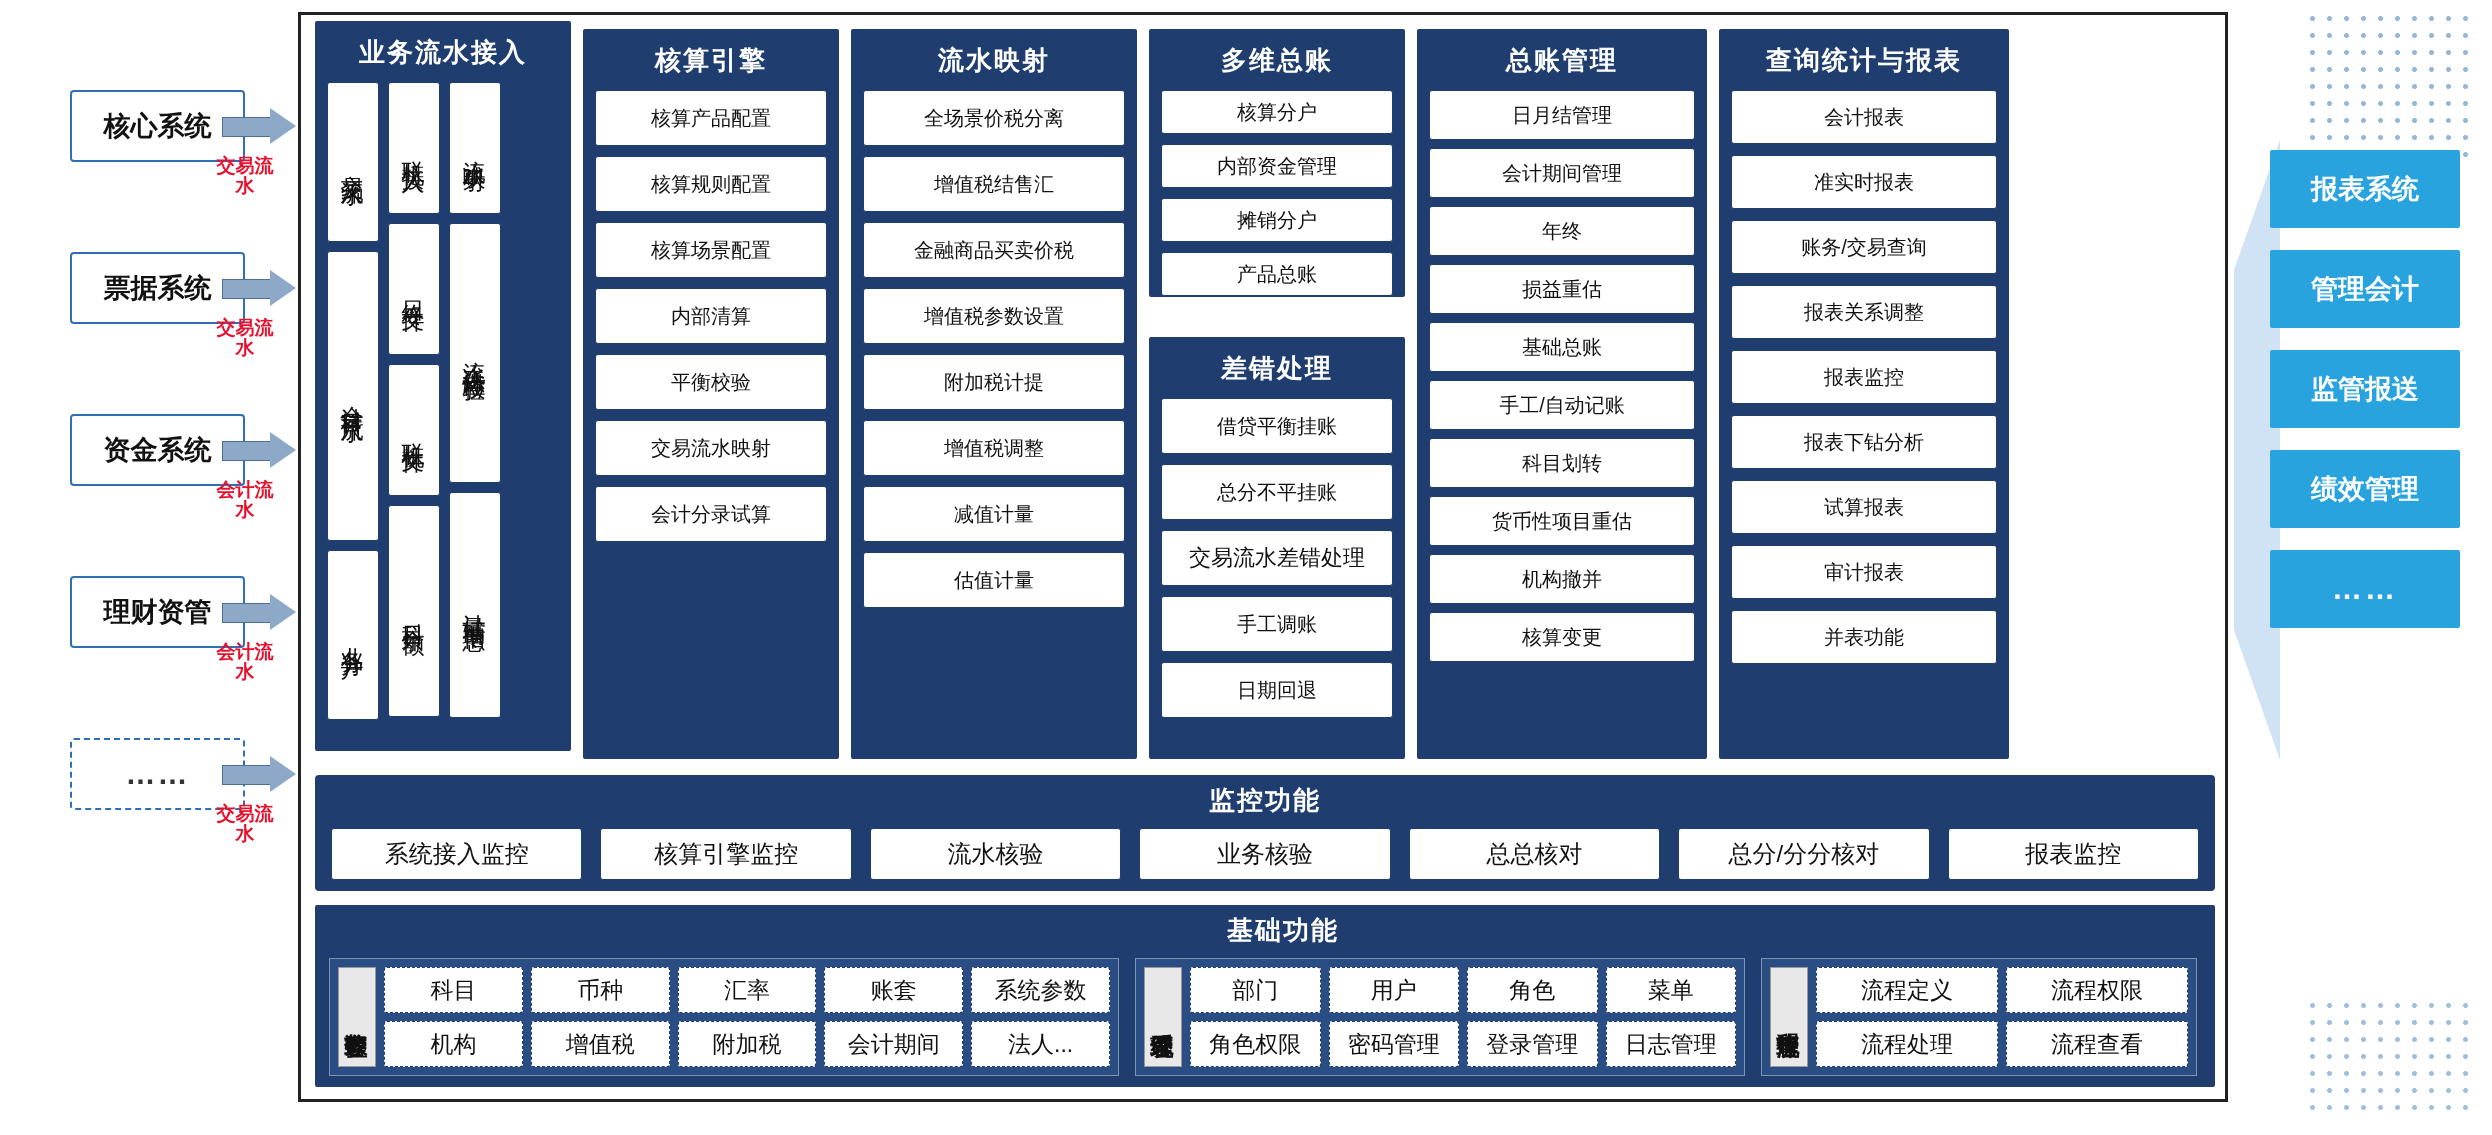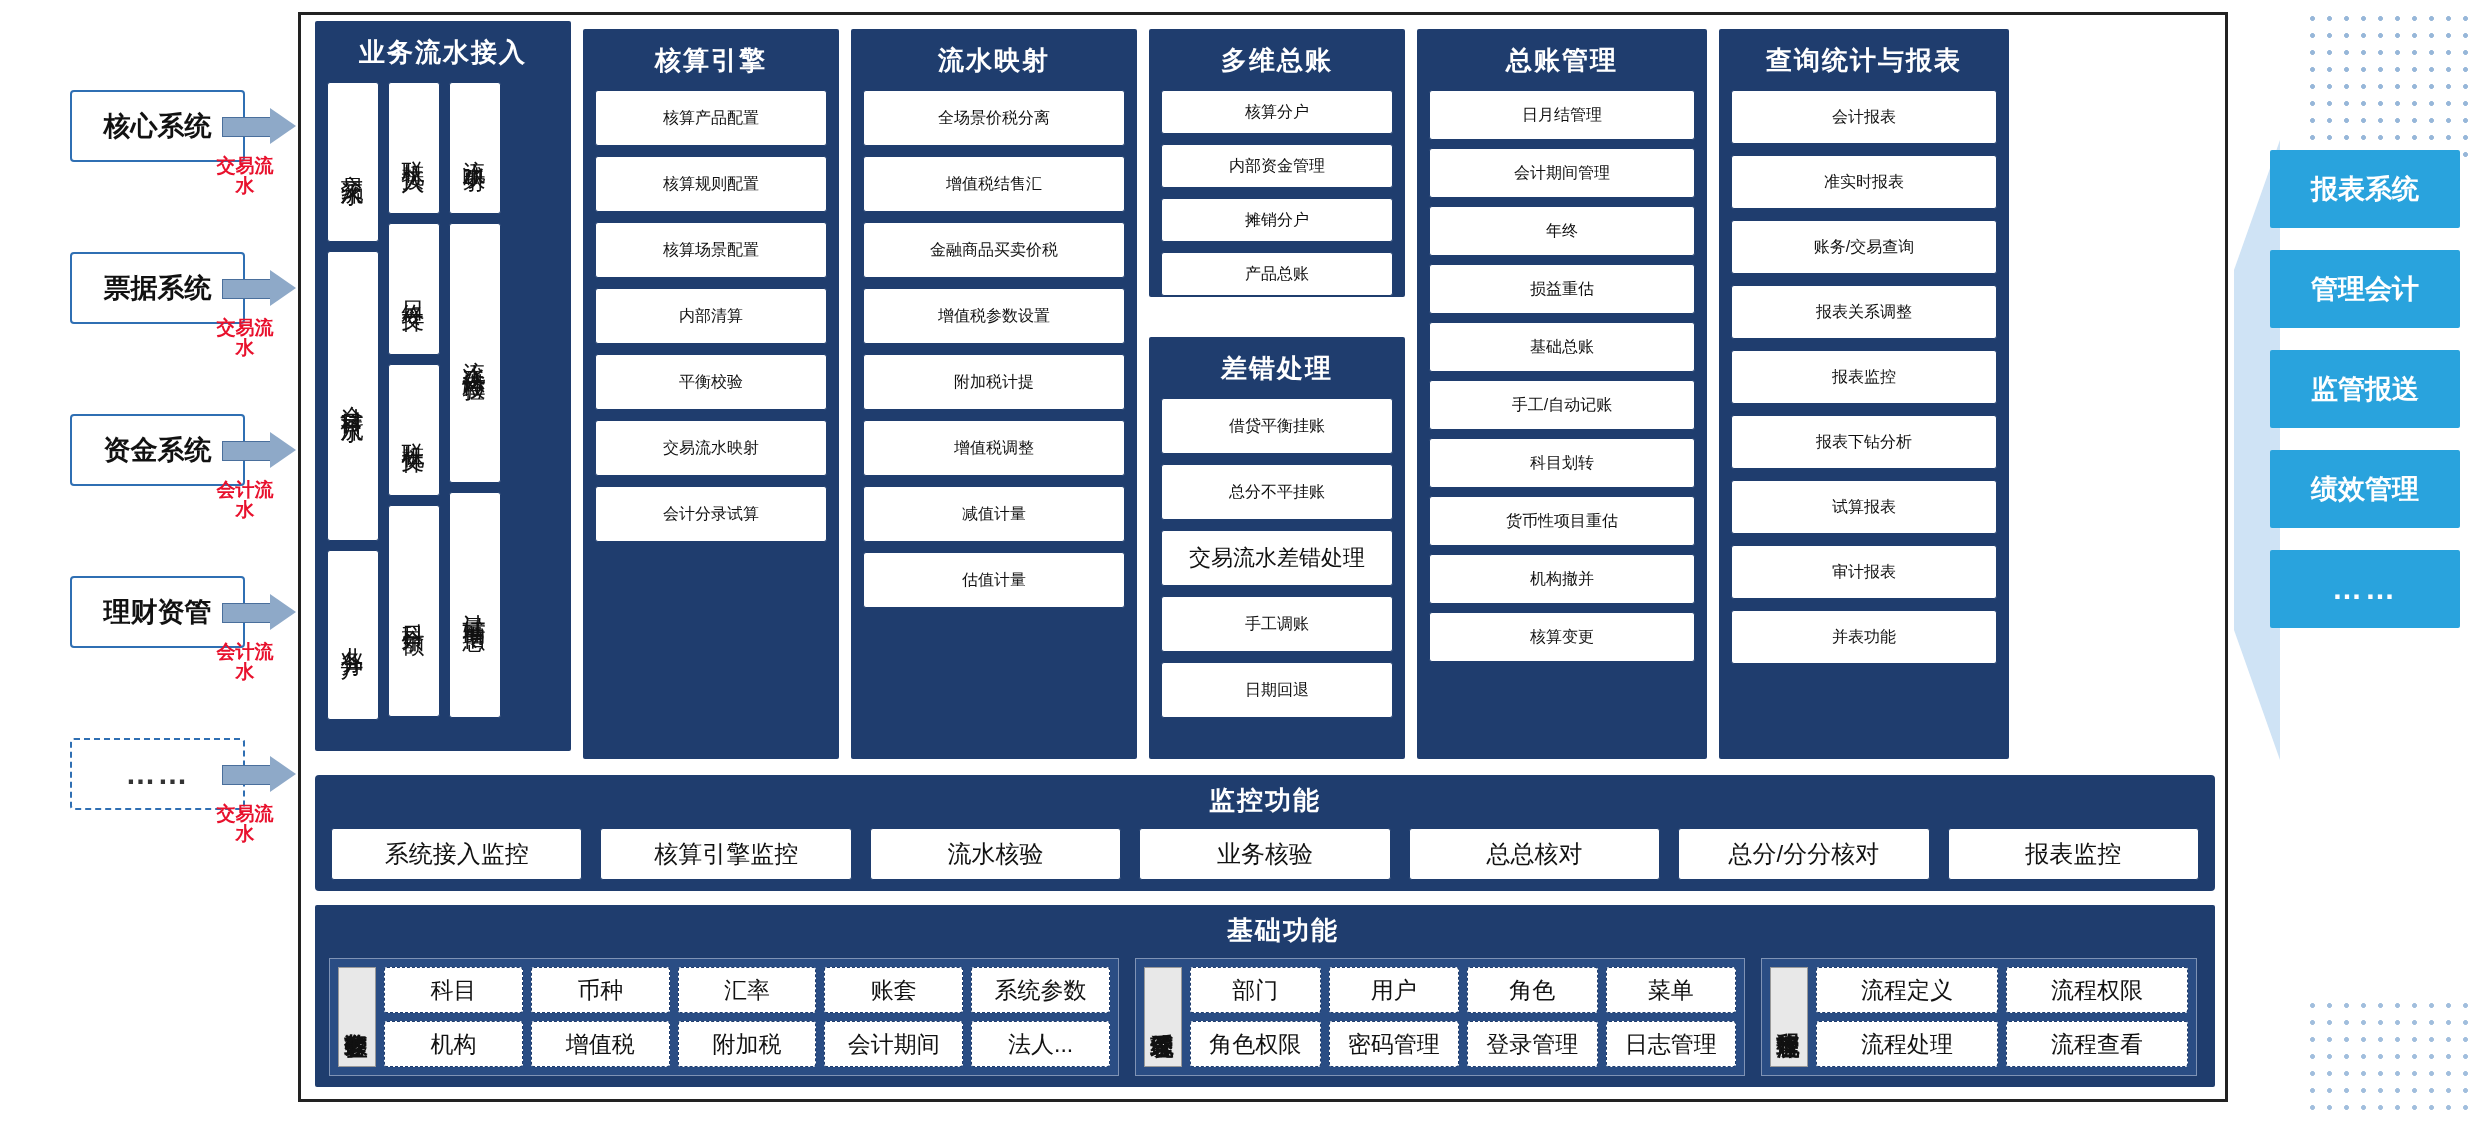--- a/index.html
+++ b/index.html
@@ -46,21 +46,21 @@
   .wbox{
     background:#fff;border:1px solid #1f3d6e;border-radius:3px;
     display:flex;align-items:center;justify-content:center;text-align:center;
     color:#111;box-sizing:border-box;
   }
 
   
   .col-group{position:absolute;background:#1f3d6e;border-radius:2px;box-sizing:border-box;padding:10px 12px;}
   .col-group > .band-title{margin:4px 0 12px;}
   .col-items{display:flex;flex-direction:column;gap:10px;}
-  .col-items .wbox{height:56px;font-size:16px;}
+  .col-items .wbox{height:56px;font-size:20px;}
 
   
   .vwrap{display:flex;gap:9px;}
   .vcol{display:flex;flex-direction:column;gap:9px;}
   .vbox{
     background:#fff;border:1px solid #1f3d6e;border-radius:3px;
     writing-mode:vertical-rl;text-orientation:upright;
     display:flex;align-items:center;justify-content:center;
     font-size:23px;color:#111;letter-spacing:3px;box-sizing:border-box;width:52px;
   }

